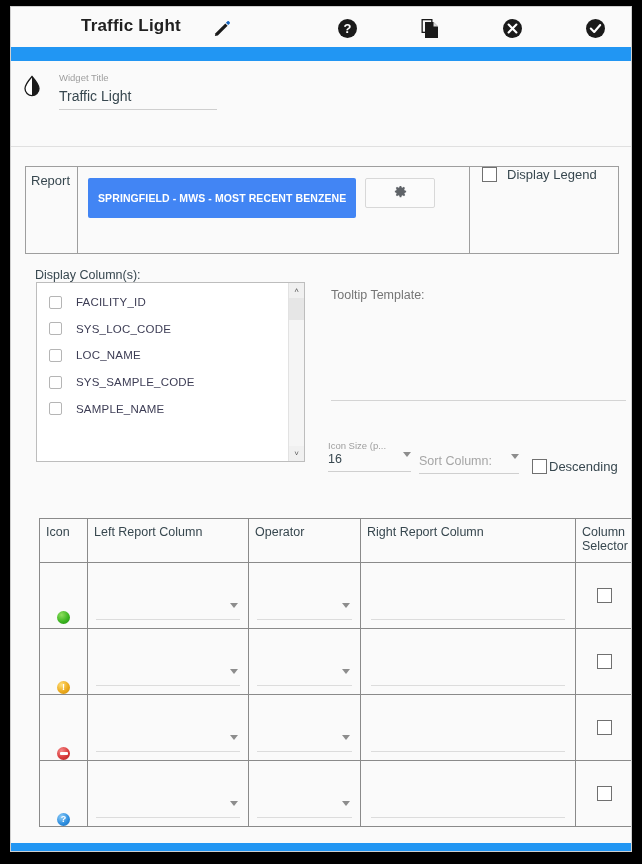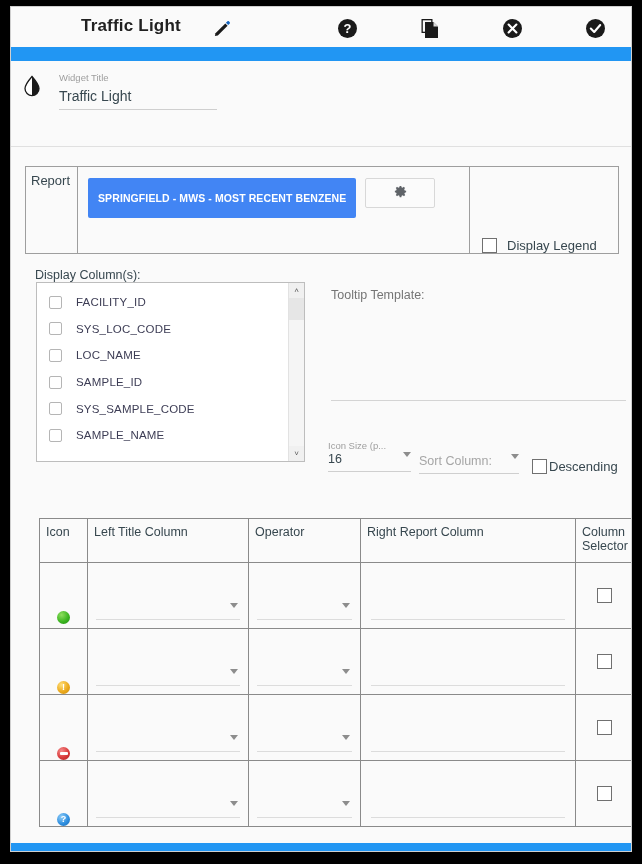--- a/index.html
+++ b/index.html
@@ -146,21 +146,21 @@
     border-radius: 2px;
     display: flex;
     align-items: center;
     justify-content: center;
     cursor: pointer;
   }
   .legend-cell {
     width: 148px;
     box-sizing: border-box;
     display: flex;
-    align-items: flex-end;
+    align-items: flex-start;
     padding-left: 12px;
   }
   .cbox {
     width: 15px;
     height: 15px;
     border: 1.5px solid #707070;
     background: #ffffff;
     box-sizing: border-box;
     cursor: pointer;
     flex: 0 0 auto;
@@ -501,24 +501,20 @@
       <div class="list-item">
         <span class="lcbox"></span>
         <span class="list-text">SYS_LOC_CODE</span>
       </div>
       <div class="list-item">
         <span class="lcbox"></span>
         <span class="list-text">LOC_NAME</span>
       </div>
       <div class="list-item">
         <span class="lcbox"></span>
-        <span class="list-text">SAMPLE_ID</span>
-      </div>
-      <div class="list-item">
-        <span class="lcbox"></span>
         <span class="list-text">SYS_SAMPLE_CODE</span>
       </div>
       <div class="list-item">
         <span class="lcbox"></span>
         <span class="list-text">SAMPLE_NAME</span>
       </div>
     </div>
     <div class="scrollbar">
       <div>
         <div class="sb-btn">˄</div>
@@ -557,21 +553,21 @@
     <colgroup>
       <col style="width:48px">
       <col style="width:161px">
       <col style="width:112px">
       <col style="width:215px">
       <col style="width:58px">
     </colgroup>
     <thead>
       <tr>
         <th>Icon</th>
-        <th>Left Title Column</th>
+        <th>Left Report Column</th>
         <th>Operator</th>
         <th>Right Report Column</th>
         <th>Column Selector</th>
       </tr>
     </thead>
     <tbody>
       <tr>
         <td class="td-icon">
           <span class="light light-green"></span>
         </td>

